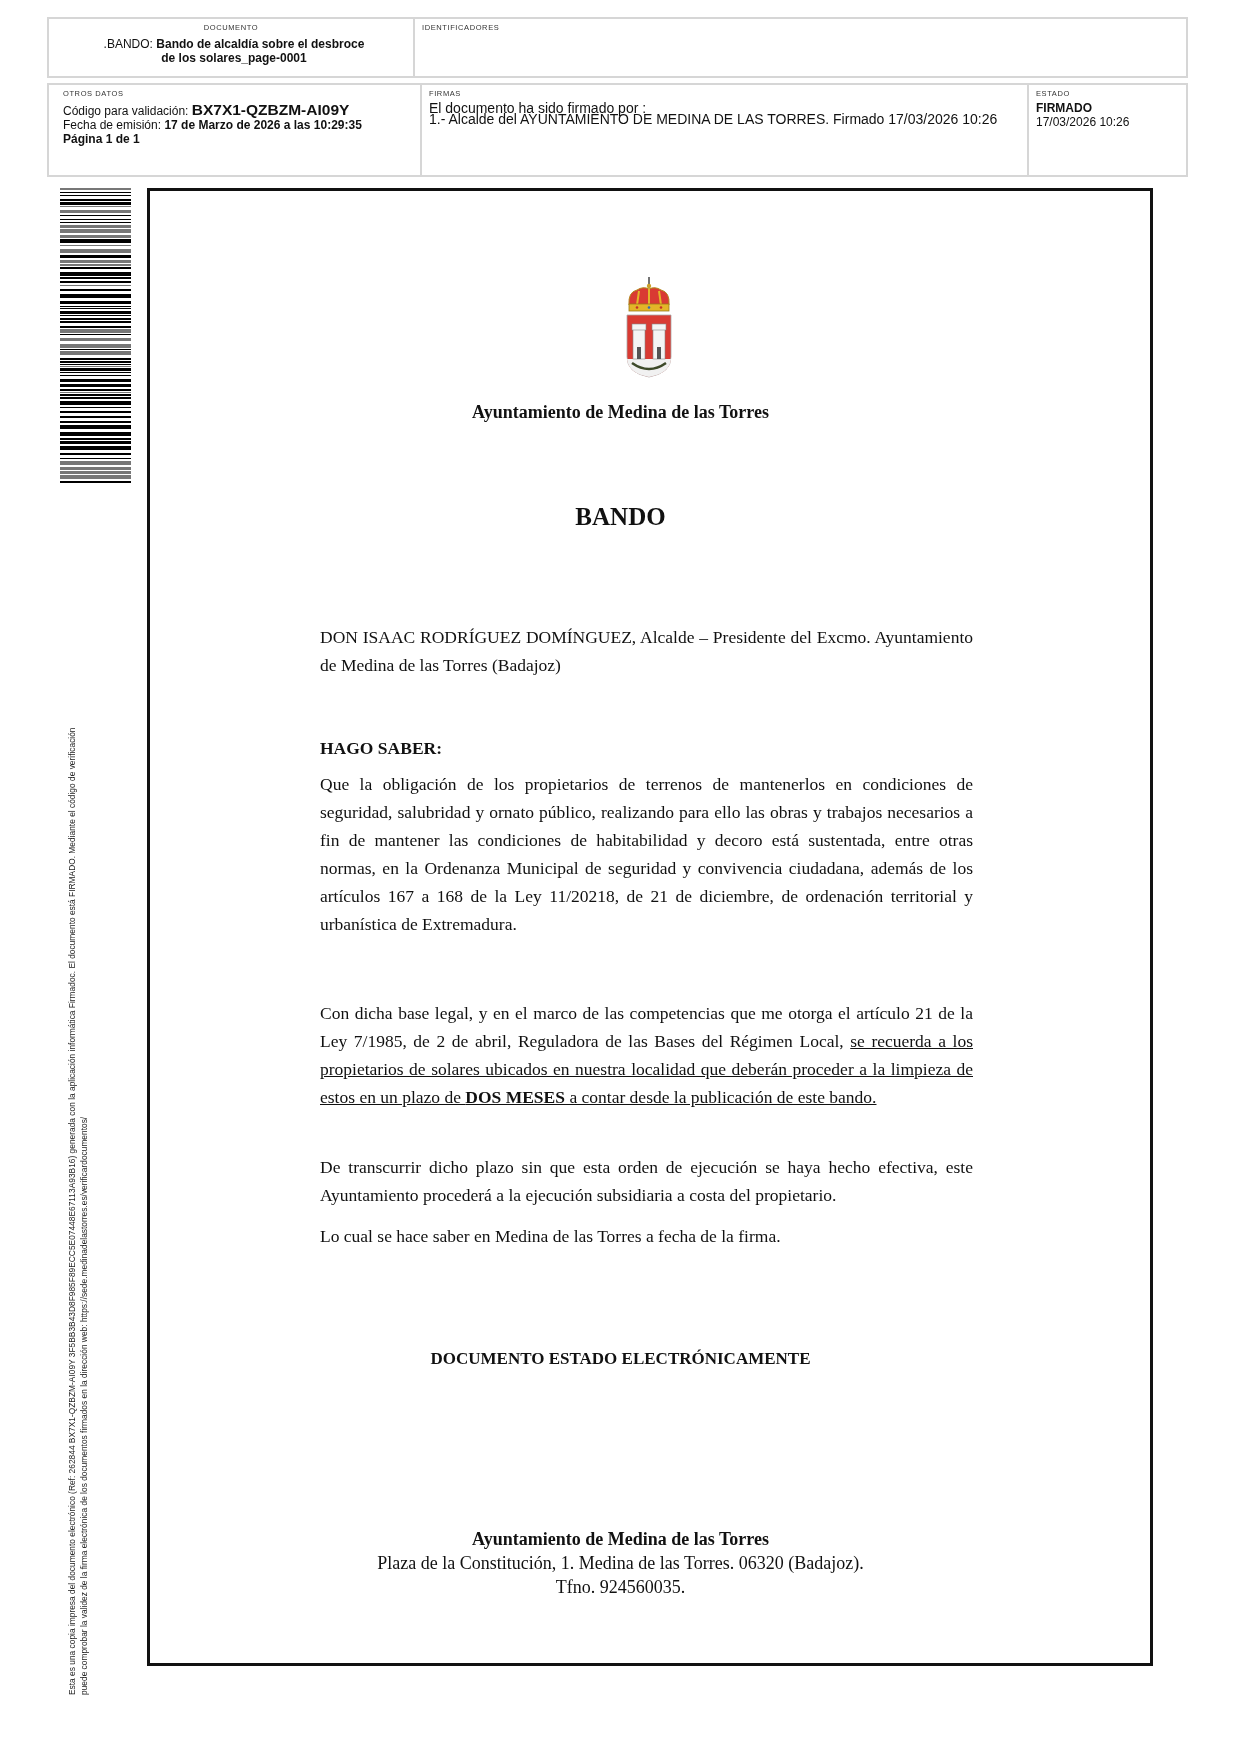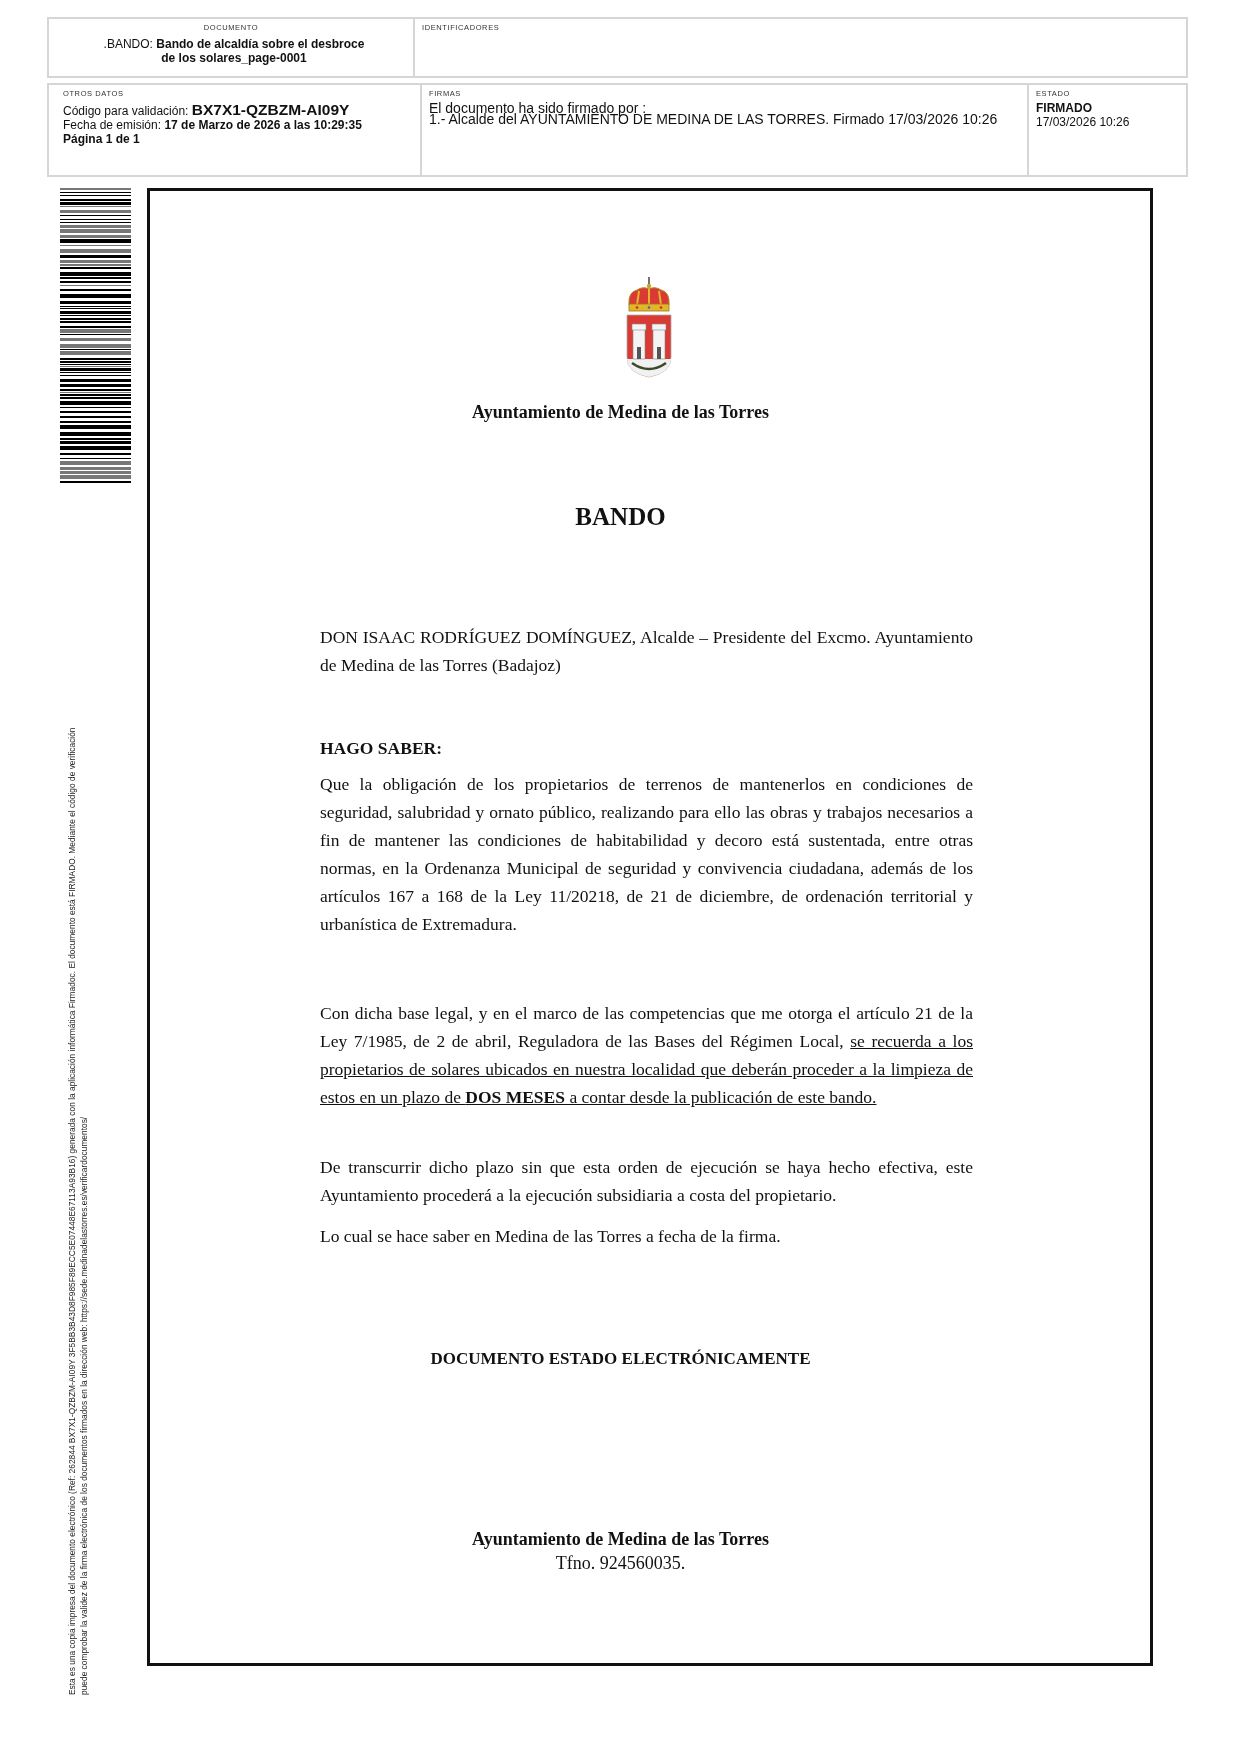--- a/index.html
+++ b/index.html
@@ -221,14 +221,15 @@
   <p>De transcurrir dicho plazo sin que esta orden de ejecución se haya hecho efectiva, este Ayuntamiento procederá a la ejecución subsidiaria a costa del propietario.</p>
 </div>
 <div class="body serif p4">
   <p>Lo cual se hace saber en Medina de las Torres a fecha de la firma.</p>
 </div>
 
 <div class="firmado serif">DOCUMENTO ESTADO ELECTRÓNICAMENTE</div>
 
 <div class="footer serif">
   <div class="fb">Ayuntamiento de Medina de las Torres</div>
+  <div>Plaza de la Constitución, 1. Medina de las Torres. 06320 (Badajoz).</div>
   <div>Tfno. 924560035.</div>
 </div>
 
 </body></html>

